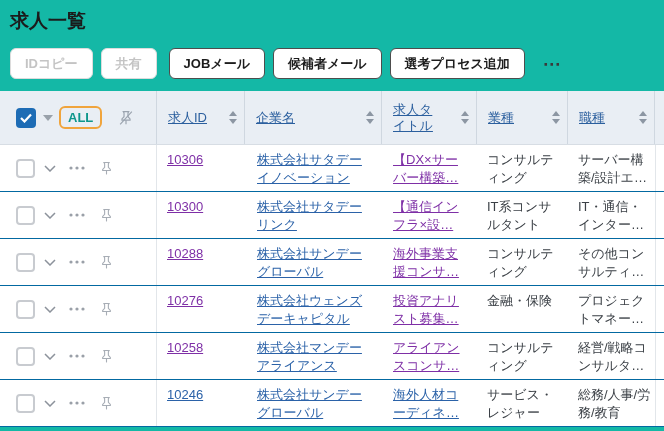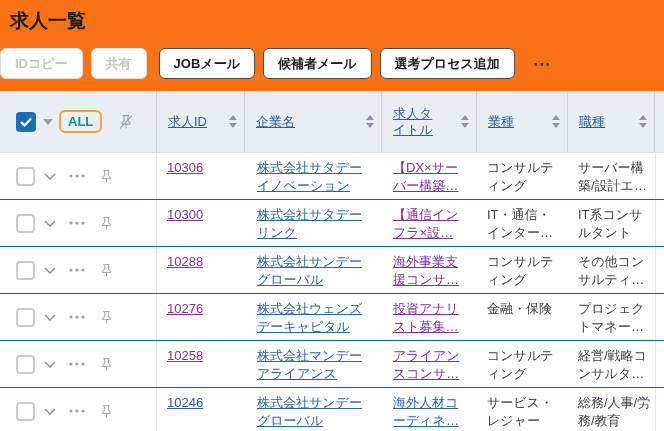--- a/index.html
+++ b/index.html
@@ -1,37 +1,37 @@
 <!DOCTYPE html>
 <html><head>
 <meta charset="utf-8">
 <style>
   * { box-sizing: border-box; }
   html,body { margin:0; padding:0; }
   body { font-family:"Liberation Sans","DejaVu Sans",sans-serif; }
-  .app { width:664px; height:431px; background:#f97316; overflow:hidden; color:#333; position:relative; }
+  .app { width:664px; height:431px; background:#14b8a6; overflow:hidden; color:#333; position:relative; }
 
   .page-title { font-size:19px; font-weight:bold; color:#1b1b1b; margin:8px 0 0 10px; line-height:26px; }
 
   .stats { display:flex; align-items:center; margin:9px 0 0 10px; font-size:13.5px; color:#2f2f2f; height:24px; }
   .stat-box { border:2px solid #F0A43C; border-radius:5px; padding:1px 5px; margin-left:2px; }
   .sep { width:1px; height:19px; background:#C7CDD4; margin:0 12px; }
   .sel-val { margin-left:5px; }
 
-  .toolbar { display:flex; margin:14px 0 0 0; gap:8px; }
+  .toolbar { display:flex; margin:14px 0 0 10px; gap:8px; }
   .btn { font-size:13px; font-weight:600; padding:8px 14px; border-radius:6px; background:#fff;
          border:1px solid #4D4D4D; color:#1d1d1d; line-height:1; cursor:pointer; }
   .btn.disabled { border-color:#DCDCDC; color:#C4C4C4; }
   .btn.gap { margin-left:4px; }
   .more-btn { margin-left:6px; font-size:18px; font-weight:bold; color:#3a3a3a; letter-spacing:1px;
               background:none; border:none; line-height:10px; padding:0 4px; cursor:pointer; }
 
   .table { margin-top:12px; font-size:13px; }
   .thead, .trow { display:grid; grid-template-columns:157px 88px 137px 95px 91px 87px 1fr; }
-  .thead { background:#E9EEF4; height:62px; border-bottom:1px solid #D7DDE4; }
+  .thead { background:#E9EEF4; height:54px; border-bottom:1px solid #D7DDE4; }
   .hcell { display:flex; align-items:center; border-right:1px solid #CFD7E0; padding-left:11px; }
   .hcell.sliver { border-right:none; padding:0; }
   .hlink { color:#2B5F9E; text-decoration:underline; line-height:16px; cursor:pointer; }
   .sort { margin-left:auto; margin-right:7px; display:flex; flex-direction:column; gap:3px; cursor:pointer; }
   .tri-up { display:block; width:0; height:0; border-left:4px solid transparent; border-right:4px solid transparent; border-bottom:5px solid #8C96A3; }
   .tri-down { display:block; width:0; height:0; border-left:4px solid transparent; border-right:4px solid transparent; border-top:5px solid #8C96A3; }
 
   .ctrl-h { padding-left:16px; }
   .cb { width:20px; height:20px; border-radius:4px; flex:0 0 auto; }
   .cb.checked { background:#1D6CB5; display:flex; align-items:center; justify-content:center; cursor:pointer; }
@@ -177,22 +177,22 @@
         <span class="icon-btn pin">
             <svg width="17" height="17" viewBox="0 0 20 20">
               <path d="M7 3 h6 l-0.8 1.4 v4.2 l2.3 2.4 v1.4 H5.5 v-1.4 l2.3-2.4 V4.4 Z" fill="none" stroke="#A7ADB5" stroke-width="1.3"></path>
               <line x1="10" y1="12.4" x2="10" y2="17" stroke="#A7ADB5" stroke-width="1.3"></line>
             </svg>
           </span>
       </div>
       <div class="tcell c-id"><a class="lnk id-link">10300</a></div>
       <div class="tcell c-company"><a class="lnk company-link">株式会社サタデーリンク</a></div>
       <div class="tcell c-title"><a class="lnk title-link">【通信インフラ×設…</a></div>
+      <div class="tcell c-job">IT系コンサルタント</div>
       <div class="tcell c-industry">IT・通信・インター…</div>
-      <div class="tcell c-job">IT系コンサルタント</div>
       <div class="c-sliver"></div>
     </div>
 
     <div class="trow visited">
       <div class="ctrl">
         <span class="cb empty"></span>
         <span class="icon-btn chev">
             <svg width="12" height="7" viewBox="0 0 12 7">
               <polyline points="1,1 6,6 11,1" fill="none" stroke="#8C929B" stroke-width="1.5"></polyline>
             </svg>

